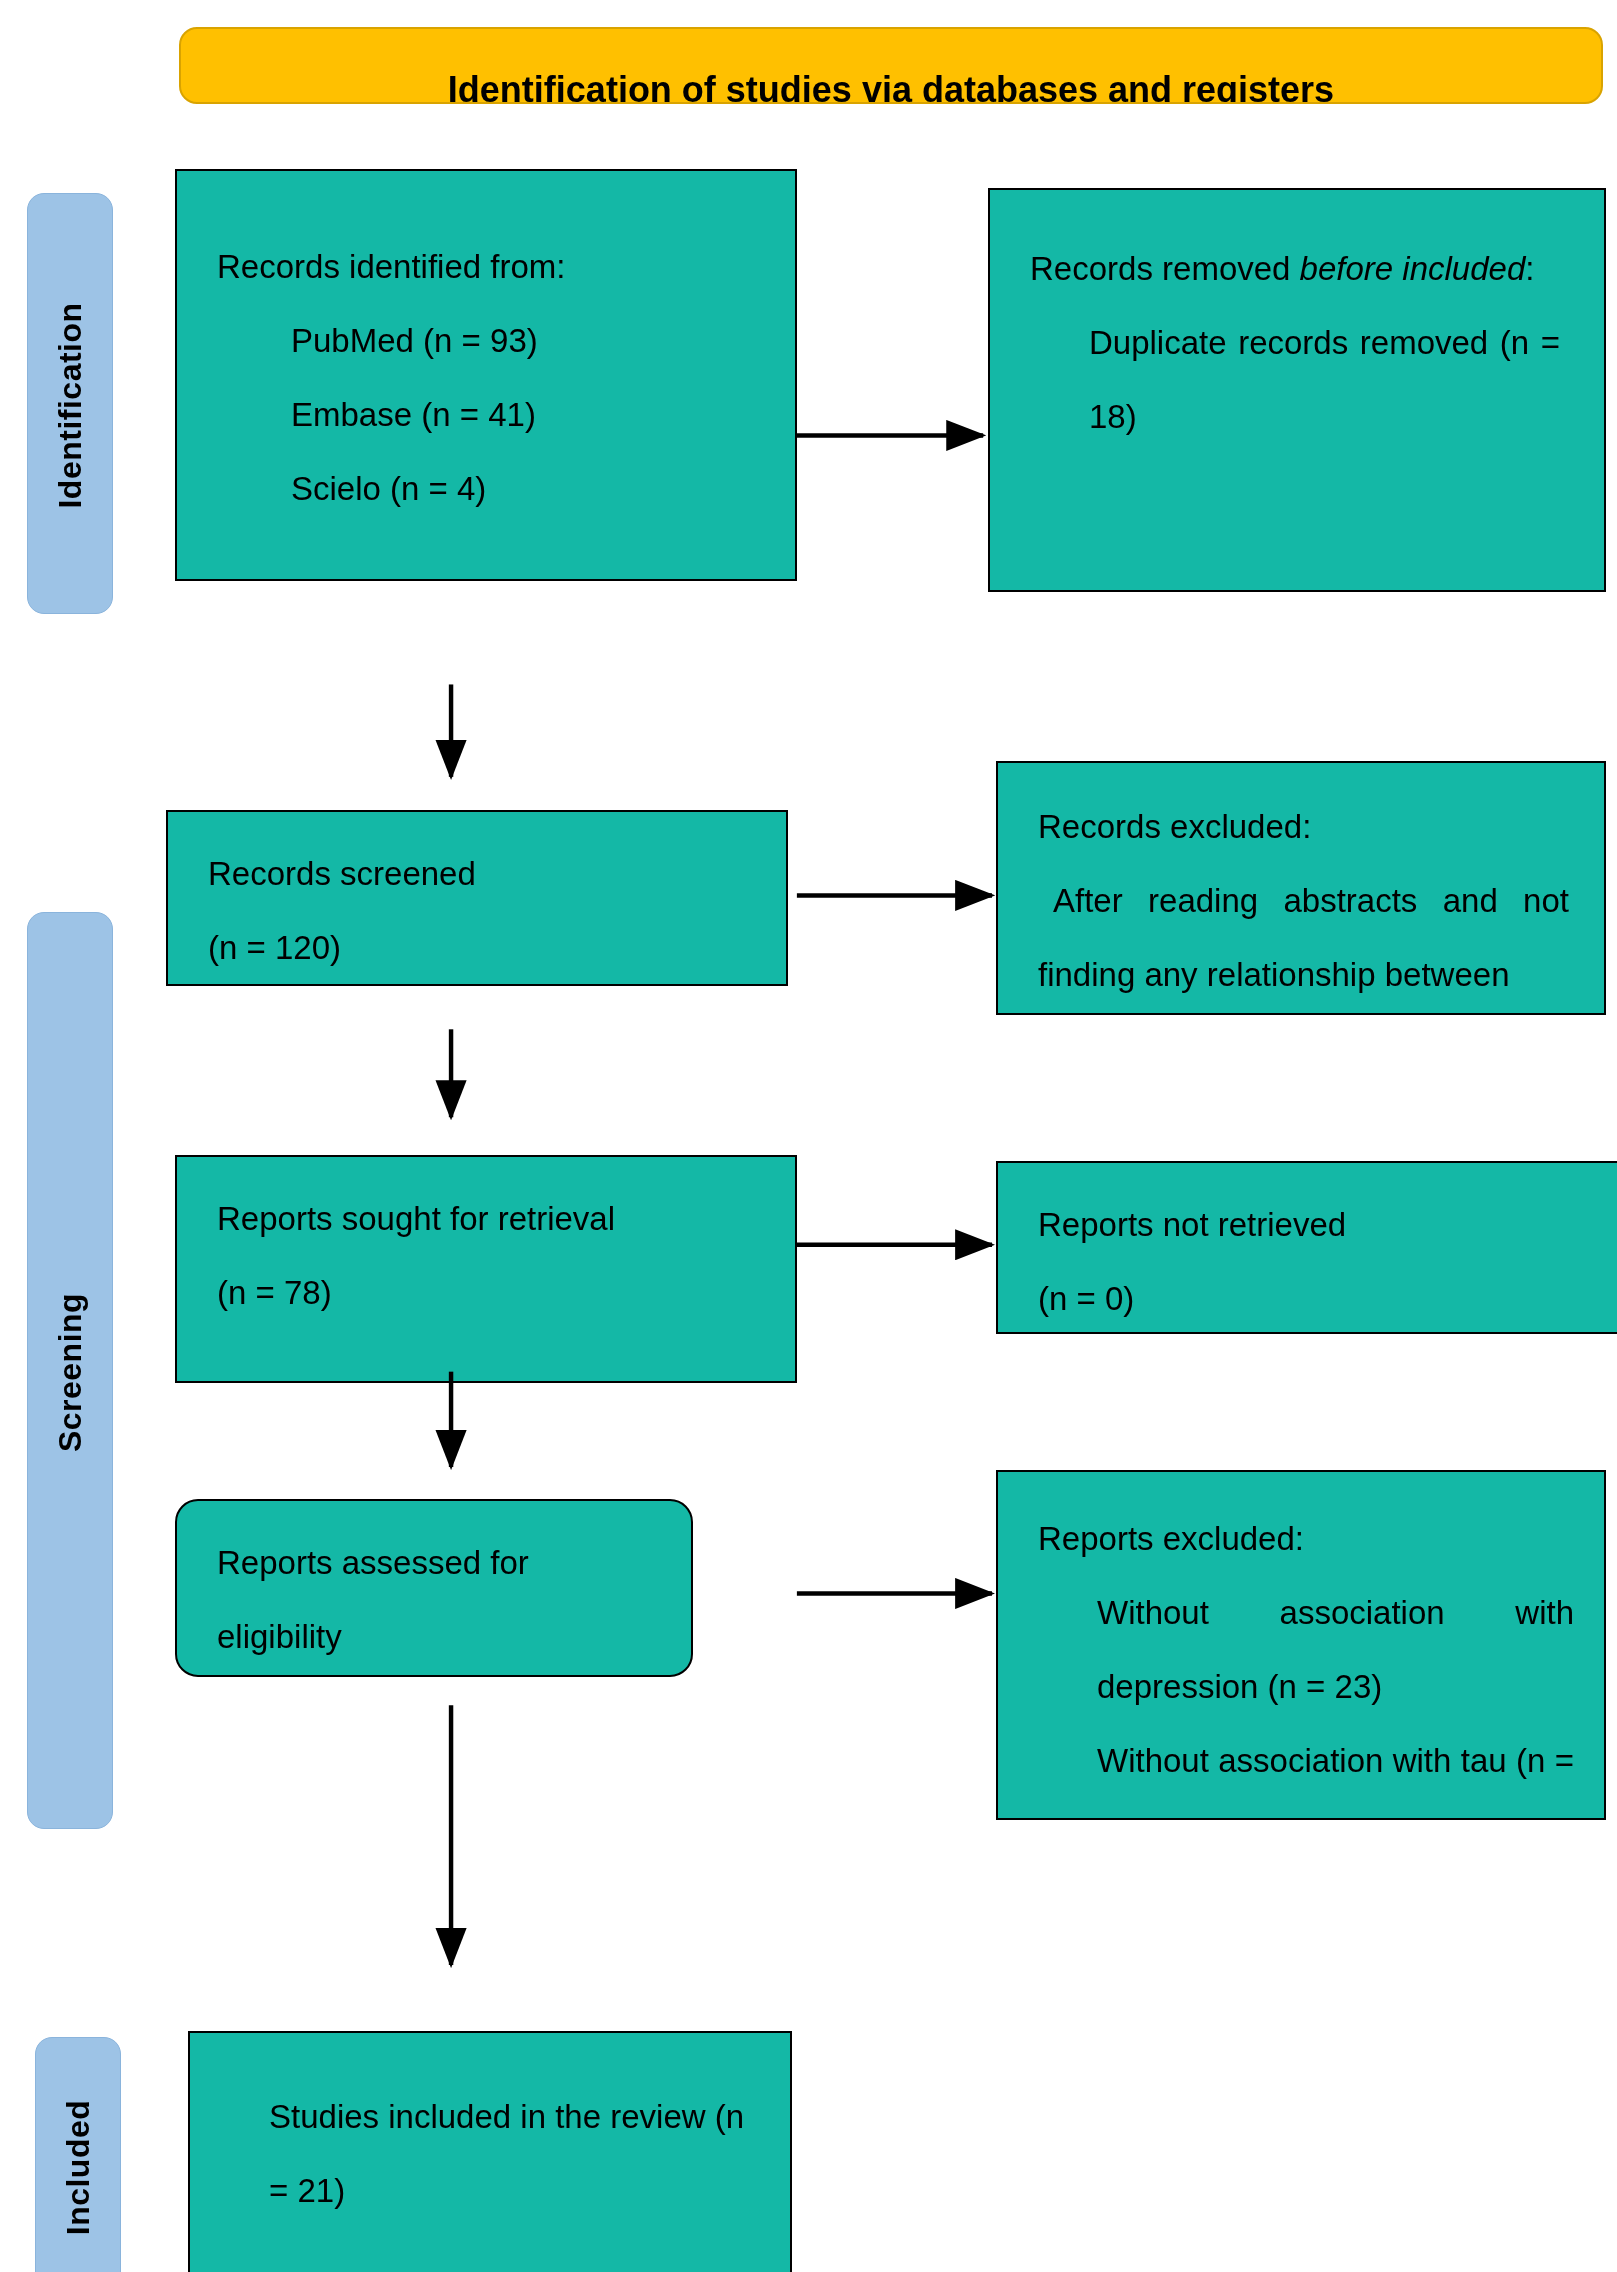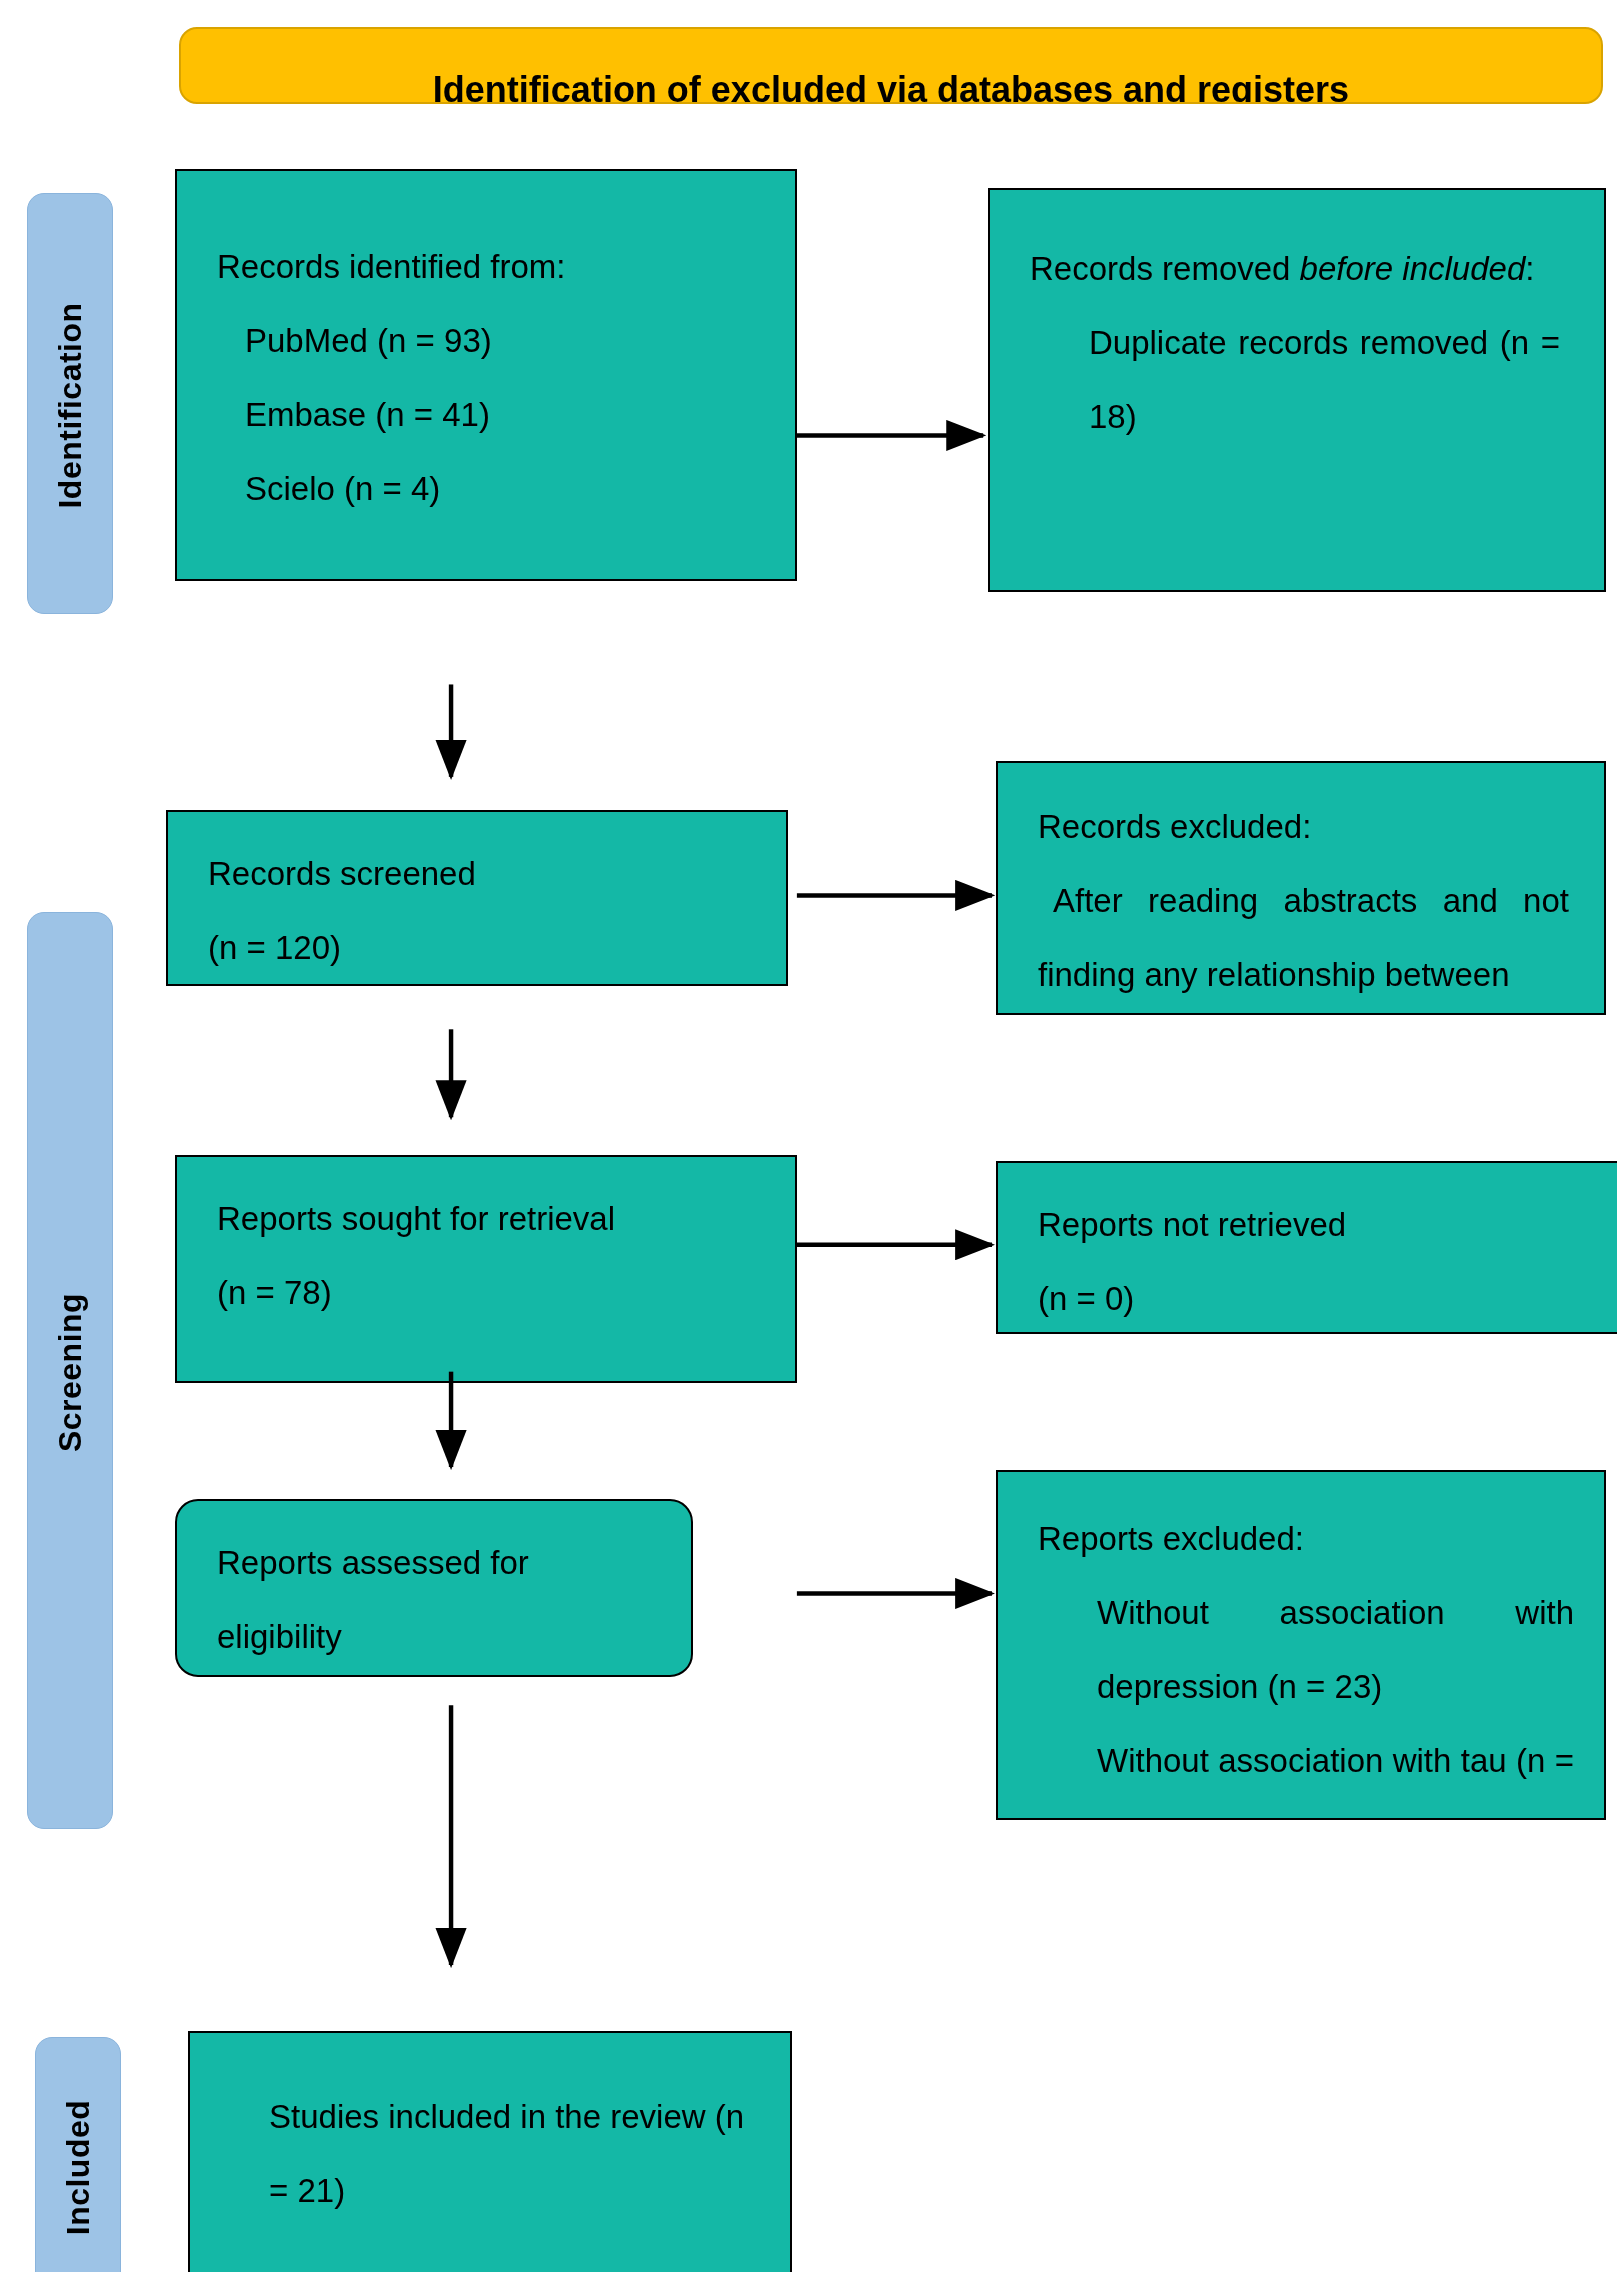--- a/index.html
+++ b/index.html
@@ -61,21 +61,21 @@
     border: 2.5px solid #000000;
     box-sizing: border-box;
     font-size: 33px;
     line-height: 74px;
     overflow: hidden;
   }
   .box p { margin: 0; }
 
   .box-identified { left: 175px;  top: 169px;  width: 622px; height: 412px; }
   .box-identified .inner { padding: 59px 30px 20px 40px; }
-  .box-identified .item { margin-left: 28px; }
+  .box-identified .item { margin-left: 74px; }
 
   .box-removed { left: 988px; top: 188px;  width: 618px; height: 404px; }
   .box-removed .inner { padding: 42px 44px 20px 40px; }
   .box-removed p { text-align: justify; }
   .box-removed .detail { margin-left: 59px; }
 
   .box-screened { left: 166px;  top: 810px; width: 622px; height: 176px; }
   .box-excluded-records { left: 996px; top: 761px; width: 610px; height: 254px; }
   .box-excluded-records .inner { padding: 27px 35px 10px 40px; }
   .box-excluded-records .detail { text-align: justify; text-indent: 15px; }
@@ -99,21 +99,21 @@
     left: 0; top: 0;
     pointer-events: none;
   }
 </style>
 </head>
 <body>
 
 <div class="canvas">
 
   <div class="banner">
-    <div class="banner-text">Identification of excluded via databases and registers</div>
+    <div class="banner-text">Identification of studies via databases and registers</div>
   </div>
 
   <div class="vlabel vlabel-identification">
     <span>Identification</span>
   </div>
   <div class="vlabel vlabel-screening">
     <span>Screening</span>
   </div>
   <div class="vlabel vlabel-included">
     <span>Included</span>

